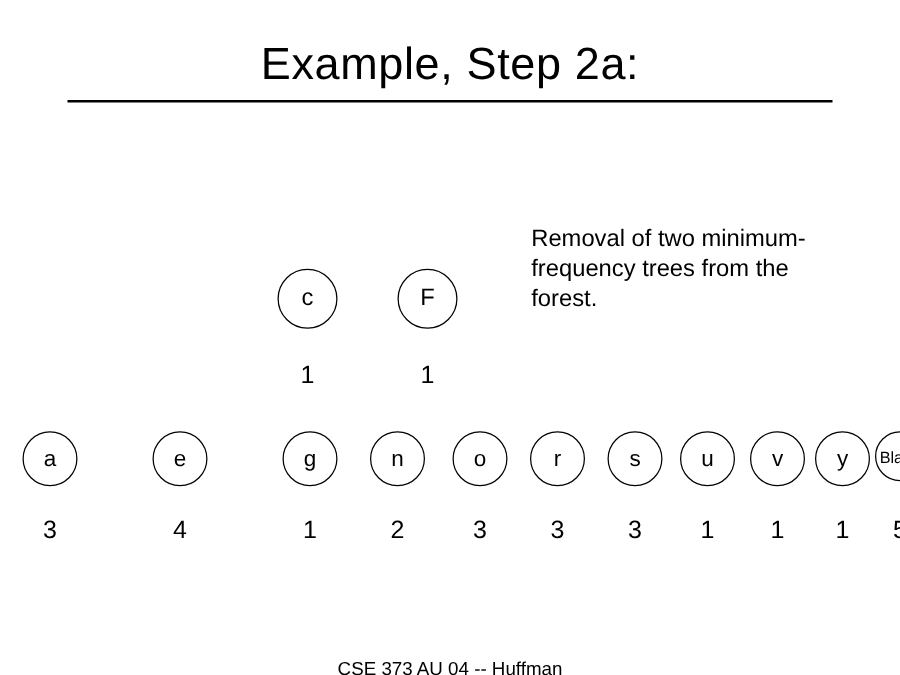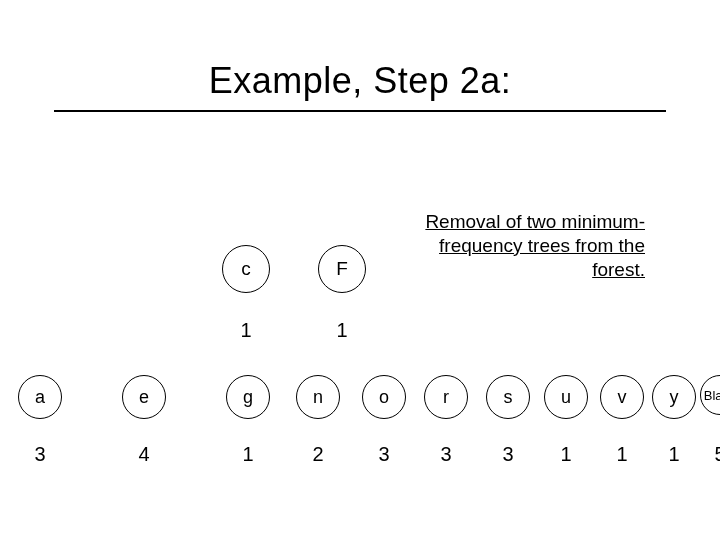--- a/index.html
+++ b/index.html
@@ -16,38 +16,37 @@
     width: 720px;
     height: 540px;
     position: relative;
     box-sizing: border-box;
   }
   .title {
     text-align: center;
     font-size: 36px;
     font-weight: 400;
     color: #000;
-    margin-top: 60px;
+    margin-top: 30px;
     letter-spacing: 0.5px;
   }
   .rule {
     border: none;
     border-top: 2px solid #000;
     margin: 8px 54px 0 54px;
   }
   .note {
     position: absolute;
     top: 150px;
     left: 425px;
     width: 220px;
     font-size: 19px;
     line-height: 1.25;
     color: #000;
-    text-align: right;
-    text-decoration: underline;
+    text-align: left;
   }
   .pair {
     position: absolute;
     top: 185px;
     width: 48px;
     text-align: center;
   }
   .pair .circ {
     width: 48px;
     height: 48px;

